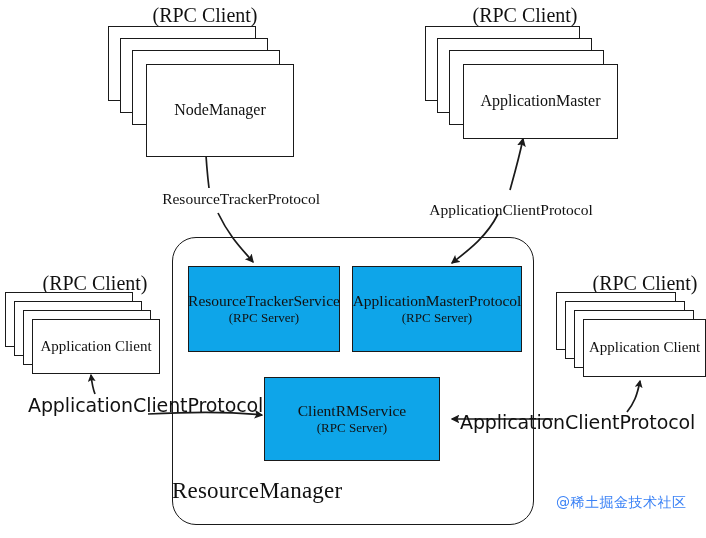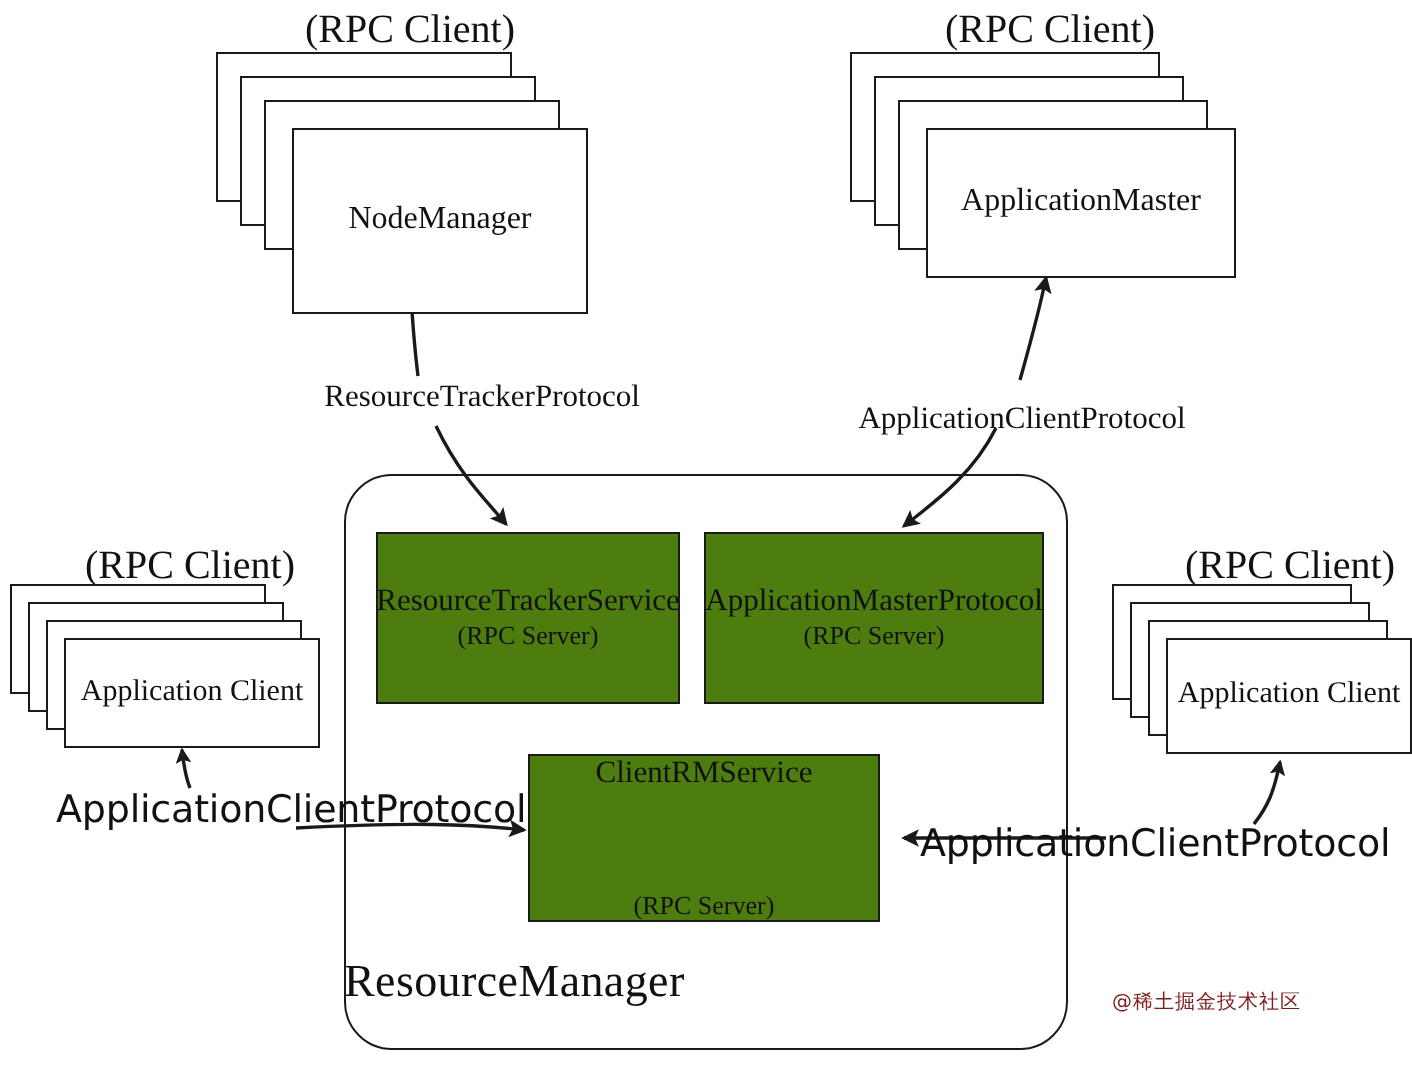--- a/index.html
+++ b/index.html
@@ -39,21 +39,21 @@
     display: flex;
     align-items: center;
     justify-content: center;
     text-align: center;
     line-height: 1.15;
   }
 
   
   .svcbox {
     position: absolute;
-    background: #4d7c0f;
+    background: #0ea5e9;
     border: 1.8px solid #1a1a1a;
     box-sizing: border-box;
     display: flex;
     flex-direction: column;
     align-items: center;
     justify-content: center;
     text-align: center;
     line-height: 1.18;
   }
 
@@ -101,22 +101,22 @@
   .node-label { font-size: 16px; }
   .svc-label-main { font-size: 15.5px; }
   .svc-label-sub  { font-size: 13px; }
   .client-label   { font-size: 15px; }
 
   
   #watermark {
     position: absolute;
     left: 556px;
     top: 494px;
-    font-size: 10px;
-    color: #7f1d1d;
+    font-size: 14px;
+    color: #3b82f6;
     font-family: "DejaVu Sans", "Liberation Sans", sans-serif;
     white-space: nowrap;
     letter-spacing: .5px;
   }
 </style>
 </head>
 <body>
 
 <div id="canvas">
 
@@ -172,21 +172,21 @@
   <div class="svcbox" style="left:188px; top:266px; width:152px; height:86px;">
     <span class="svc-label-main">ResourceTrackerService</span>
     <span class="svc-label-sub">(RPC Server)</span>
   </div>
 
   <div class="svcbox" style="left:352px; top:266px; width:170px; height:86px;">
     <span class="svc-label-main">ApplicationMasterProtocol</span>
     <span class="svc-label-sub">(RPC Server)</span>
   </div>
 
-  <div class="svcbox" style="left:264px; top:377px; width:176px; height:84px;justify-content:space-between;">
+  <div class="svcbox" style="left:264px; top:377px; width:176px; height:84px;">
     <span class="svc-label-main">ClientRMService</span>
     <span class="svc-label-sub">(RPC Server)</span>
   </div>
 
   <div class="caption rpc-client-cap" style="left:20px; top:272px; width:150px;">(RPC Client)</div>
   <div class="stack" style="left:5px; top:292px; width:160px; height:82px;">
     <div class="sheet" style="left:0px;  top:0px;  width:128px; height:55px;"></div>
     <div class="sheet" style="left:9px;  top:9px;  width:128px; height:55px;"></div>
     <div class="sheet" style="left:18px; top:18px; width:128px; height:55px;"></div>
     <div class="sheet front client-label" style="left:27px; top:27px; width:128px; height:55px;">

